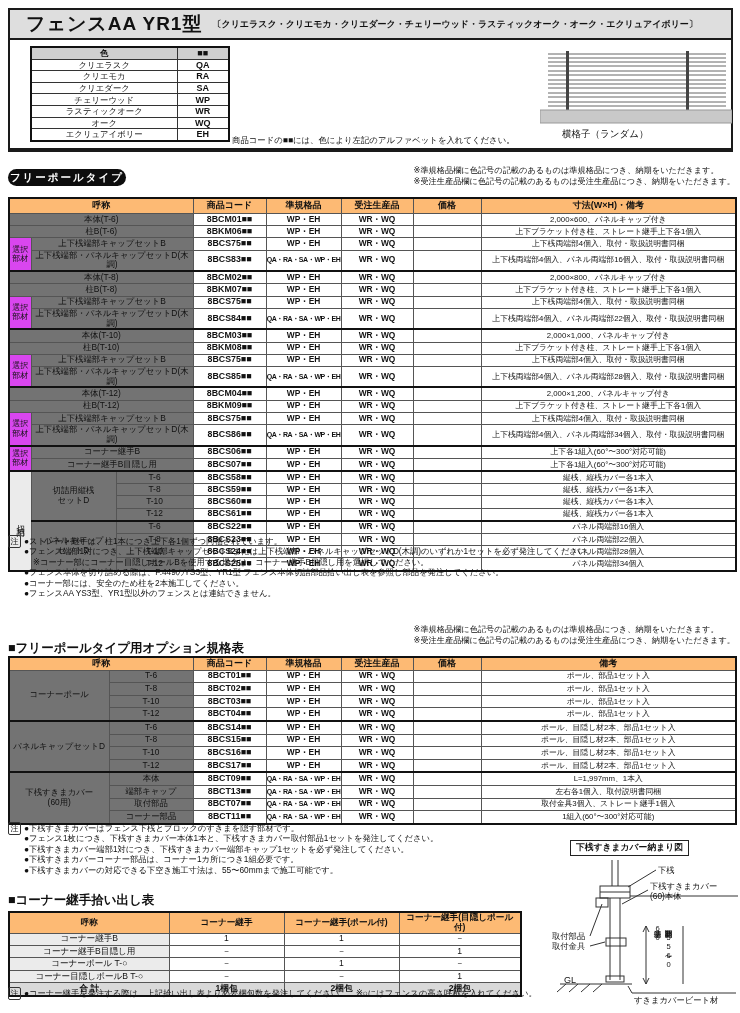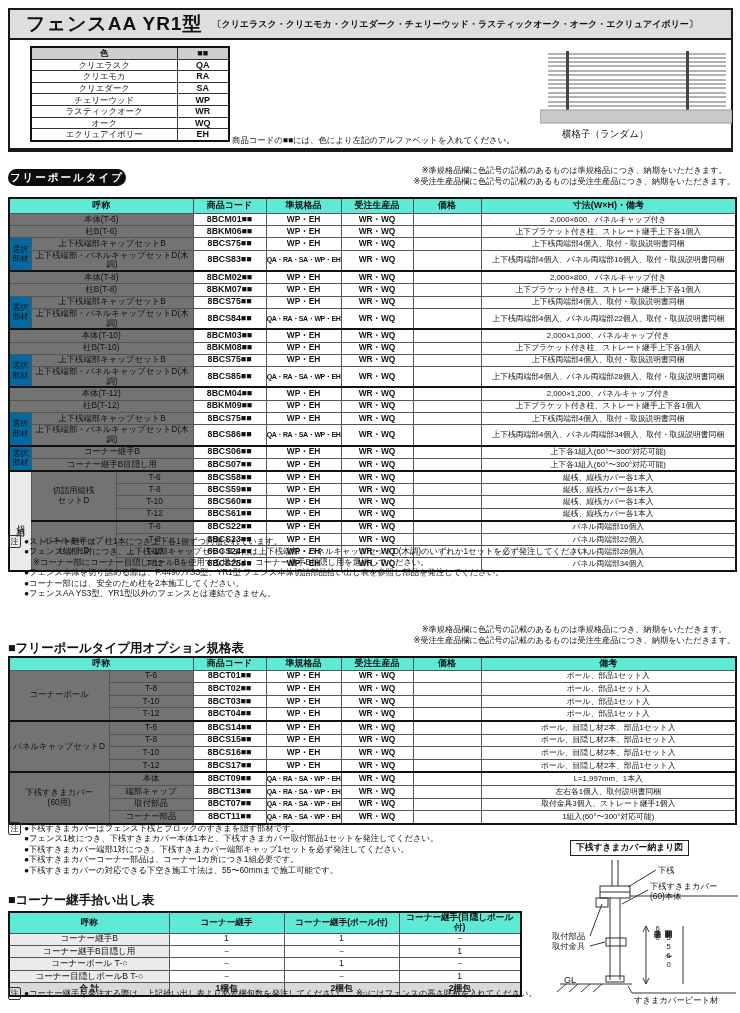--- a/index.html
+++ b/index.html
@@ -18,30 +18,30 @@
   #colortbl .hd{background:#cfcfcf;font-weight:bold;}
   #colortbl .cd{font-weight:bold;font-size:9px;}
   #colortbl{border:2px solid #111;}
   #colornote{position:absolute;left:222px;top:125px;font-size:8.4px;white-space:nowrap;}
   
   #fencefig{position:absolute;left:530px;top:40px;width:192px;height:94px;}
   #fencecap{position:absolute;left:22px;top:78px;font-size:9.5px;}
   
   #pill{left:8px;top:169px;width:118px;height:17px;background:#0d0d0d;border-radius:9px;color:#fff;
         font-size:10.5px;font-weight:bold;display:flex;align-items:center;justify-content:center;letter-spacing:2px;}
-  .notices{font-size:8.2px;line-height:10.5px;white-space:nowrap;text-align:center;}
+  .notices{font-size:8.2px;line-height:10.5px;white-space:nowrap;}
   #notices1{right:5px;top:166px;}
   #notices2{right:5px;top:625px;}
   
   table.spec{border-collapse:collapse;table-layout:fixed;border:2px solid #111;}
   table.spec td{border:1px solid #555;padding:0 2px;text-align:center;white-space:pre-line;overflow:hidden;
                 font-size:8.4px;line-height:9.8px;height:11.2px;}
-  table.spec thead td{background:#5eead4;font-weight:bold;font-size:9px;height:14px;}
+  table.spec thead td{background:#fdba74;font-weight:bold;font-size:9px;height:14px;}
   table.spec td.ncell{background:#737373;}
-  table.spec td.gcell{background:#0369a1;font-size:8px;line-height:9.5px;padding:0;}
+  table.spec td.gcell{background:#d946ef;font-size:8px;line-height:9.5px;padding:0;}
   table.spec td.vcell{background:#ebebeb;writing-mode:vertical-rl;text-orientation:upright;letter-spacing:2px;font-size:8.5px;padding:0;}
   table.spec td.code{font-weight:bold;font-size:8.8px;}
   table.spec td.cc{font-weight:bold;}
   table.spec td.cc.sm{font-size:7px;letter-spacing:-0.4px;padding:0;}
   table.spec td.bnote{font-size:7.8px;}
   table.spec tr.thick td{border-top:2px solid #111;}
   #maintbl{left:8px;top:197px;width:727px;}
   #opttbl{left:8px;top:656px;width:727px;}
   #opttbl td{height:11.6px;}
   

